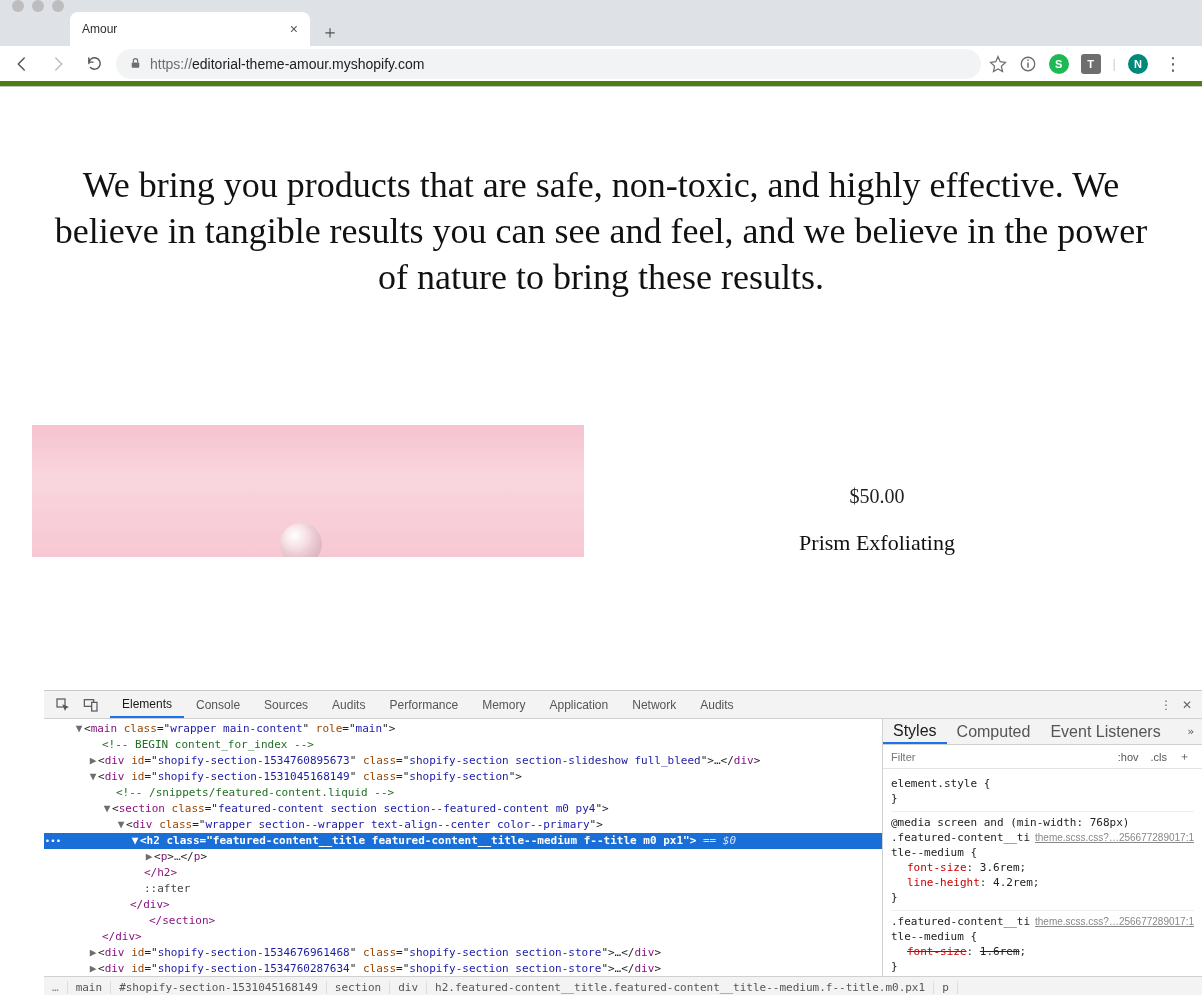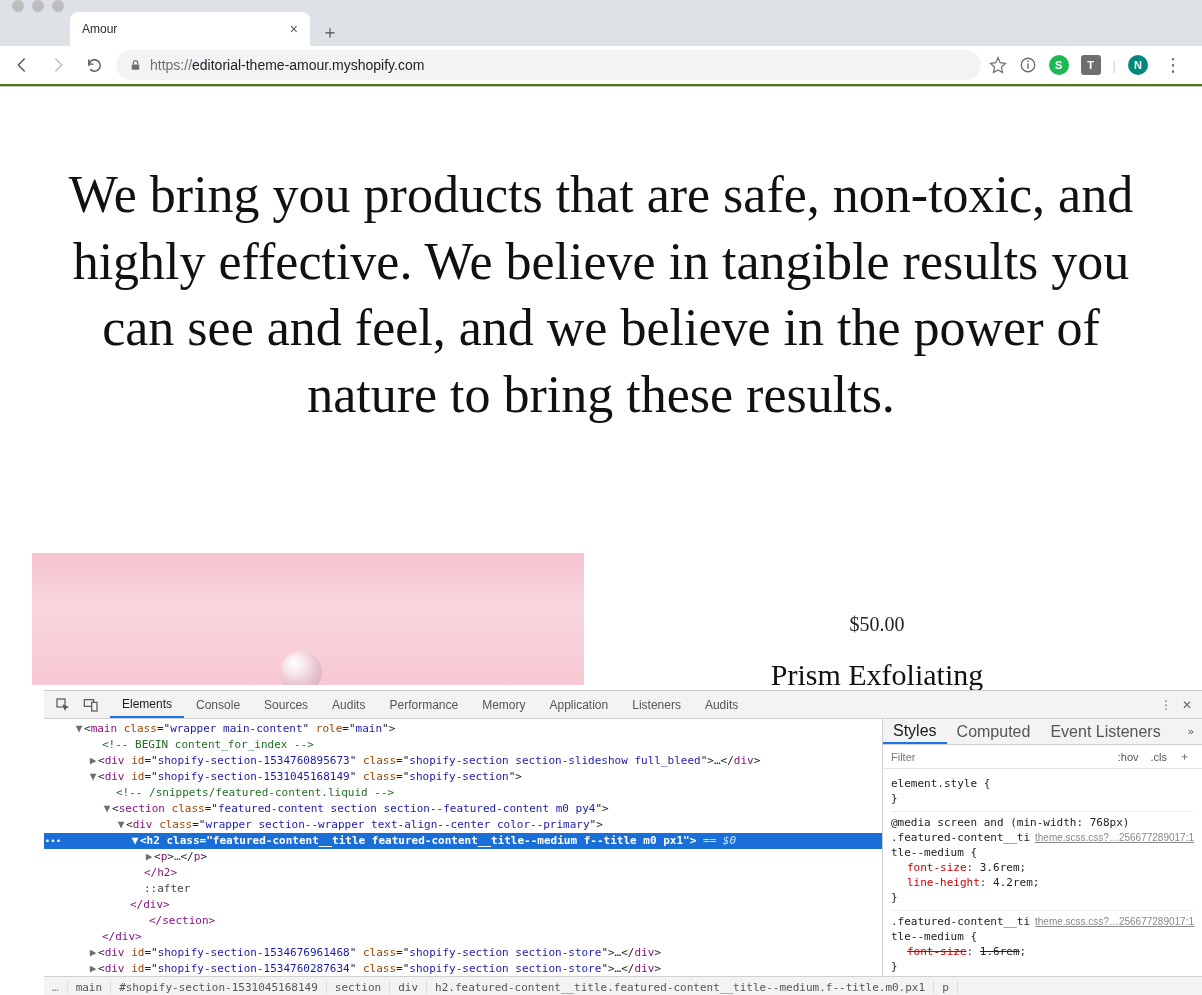--- a/index.html
+++ b/index.html
@@ -39,21 +39,21 @@
   }
   .tab-close { margin-left:auto; color:#555; font-size:14px; cursor:pointer;}
   .new-tab { width:28px; height:28px; margin-left:6px; display:flex; align-items:center; justify-content:center; color:#555; font-size:18px; cursor:pointer;}
   .url-bar-row {
     background:#fff;
     height: 40px;
     display:flex;
     align-items:center;
     padding: 0 8px;
     gap: 8px;
-    border-bottom: 2px solid #4d7c0f;
+    border-bottom: 5px solid #4d7c0f;
   }
   .nav-icon { width:28px; height:28px; display:flex; align-items:center; justify-content:center; color:#555; cursor:pointer; border-radius:50%;}
   .nav-icon.disabled { color:#bdbdbd; }
   .omnibox {
     flex:1;
     background:#f1f3f4;
     border:1px solid #f1f3f4;
     border-radius:16px;
     height:30px;
     display:flex;
@@ -70,21 +70,21 @@
   .menu-dots { font-size:18px; color:#555; cursor:pointer; padding:0 4px;}
 
   
   .page-viewport {
     height: 603px;
     overflow:hidden;
     background:#fff;
   }
   .hero {
     font-family: Georgia, "Times New Roman", serif;
-    font-size: 52px;
+    font-size: 36px;
     line-height: 1.28;
     color:#111;
     text-align:center;
     padding: 75px 50px 40px 50px;
     font-weight:400;
   }
   .product-row {
     display:flex;
     padding: 85px 32px 0 32px;
   }
@@ -104,21 +104,21 @@
     border-radius:50%;
     box-shadow: inset -4px -6px 12px rgba(0,0,0,0.08);
   }
   .product-info {
     flex:1;
     text-align:center;
     font-family: Georgia, "Times New Roman", serif;
     padding-top: 60px;
   }
   .price { font-size:20px; color:#222; margin-bottom:22px;}
-  .pname { font-size:30px; color:#111;}
+  .pname { font-size:22px; color:#111;}
 
   
   .devtools { border-top:1px solid #c9c9c9; height: 308px; display:flex; flex-direction:column;margin-left:44px; }
   .dt-toolbar {
     height:28px;
     background:#f3f3f3;
     border-bottom:1px solid #d0d0d0;
     display:flex;
     align-items:center;
     font-size:12px;
@@ -306,21 +306,21 @@
       </div>
     </div>
     <div class="dt-tabs">
       <div class="dt-tab active">Elements</div>
       <div class="dt-tab">Console</div>
       <div class="dt-tab">Sources</div>
       <div class="dt-tab">Audits</div>
       <div class="dt-tab">Performance</div>
       <div class="dt-tab">Memory</div>
       <div class="dt-tab">Application</div>
-      <div class="dt-tab">Listeners</div>
+      <div class="dt-tab">Network</div>
       <div class="dt-tab">Audits</div>
     </div>
     <div class="dt-right">
       <span>⋮</span>
       <span>✕</span>
     </div>
   </div>
 
   <div class="dt-body">
     <div class="dt-dom">

